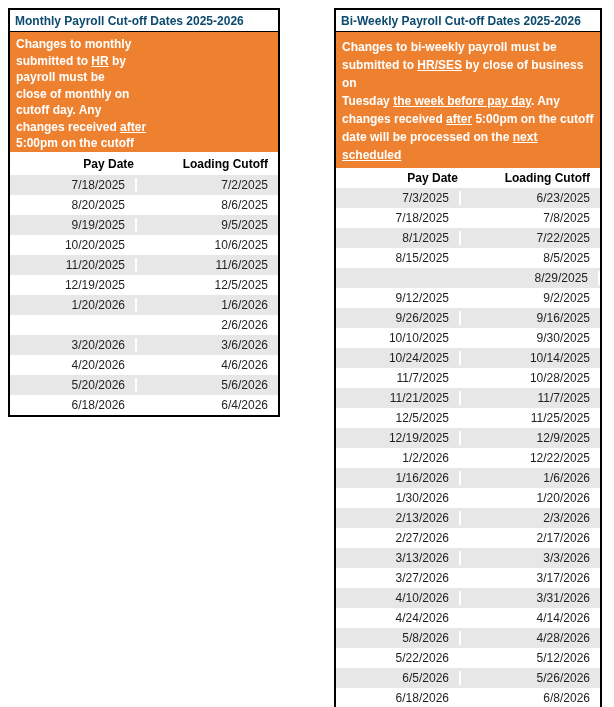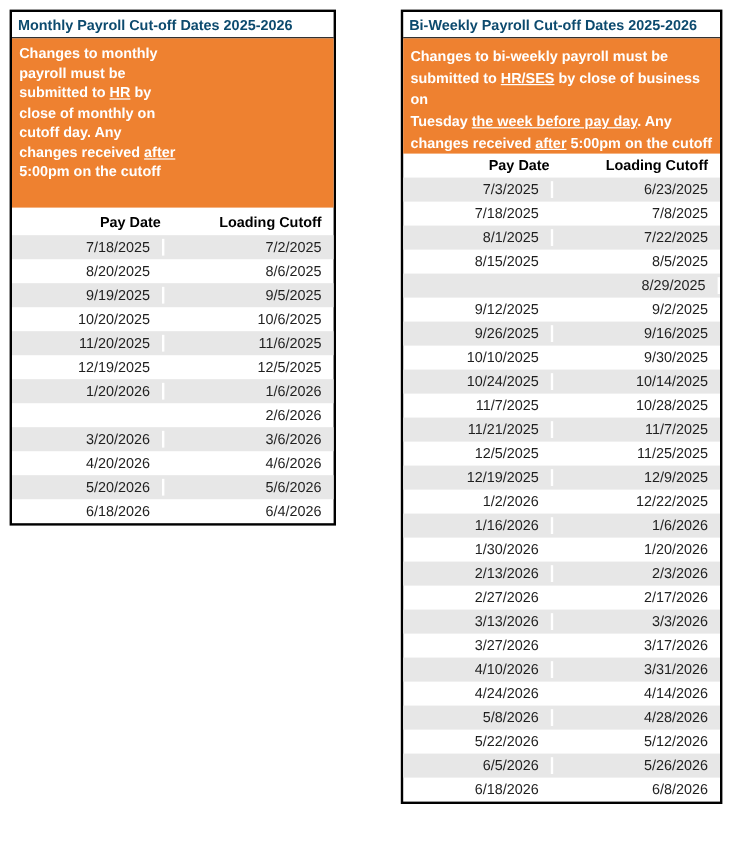--- a/index.html
+++ b/index.html
@@ -26,22 +26,22 @@
     border-bottom: 1px solid #000;
     white-space: nowrap;
     overflow: hidden;
   }
   .notice {
     color: #fff;
     font-size: 12px;
     font-weight: bold;
     overflow: hidden;
   }
-  .monthly .notice  { height: 141px; padding: 4px 6px 0 6px; line-height: 16.5px; }
-  .biweekly .notice { height: 96px; padding: 6px 6px 0 6px; line-height: 18px; }
+  .monthly .notice  { height: 120px; padding: 4px 6px 0 6px; line-height: 16.5px; }
+  .biweekly .notice { height: 136px; padding: 6px 6px 0 6px; line-height: 18px; }
   .notice .u { text-decoration: underline; }
 
   .header-row {
     display: flex;
     align-items: center;
     font-weight: bold;
     font-size: 12px;
     color: #000;
   }
   .monthly .header-row  { height: 23px; }
@@ -68,22 +68,22 @@
 </style>
 </head>
 <body>
 
 <div>
 
   <section class="payroll-table monthly">
     <div class="table-title">Monthly Payroll Cut-off Dates 2025-2026</div>
     <div class="notice" style="background: rgb(238, 129, 48); color: rgb(255, 255, 255);">
         <div class="notice-line"><span>Changes to monthly</span></div>
+        <div class="notice-line"><span>submitted to </span><span class="u">HR</span><span> by</span></div>
         <div class="notice-line"><span>payroll must be</span></div>
-        <div class="notice-line"><span>submitted to </span><span class="u">HR</span><span> by</span></div>
         <div class="notice-line"><span>close of monthly on</span></div>
         <div class="notice-line"><span>cutoff day. Any</span></div>
         <div class="notice-line"><span>changes received </span><span class="u">after </span></div>
         <div class="notice-line"><span>5:00pm on the cutoff</span></div>
       </div>
     <div class="header-row">
       <div class="hcell">Pay Date</div>
       <div class="hcell">Loading Cutoff</div>
     </div>
     <div class="rows">

